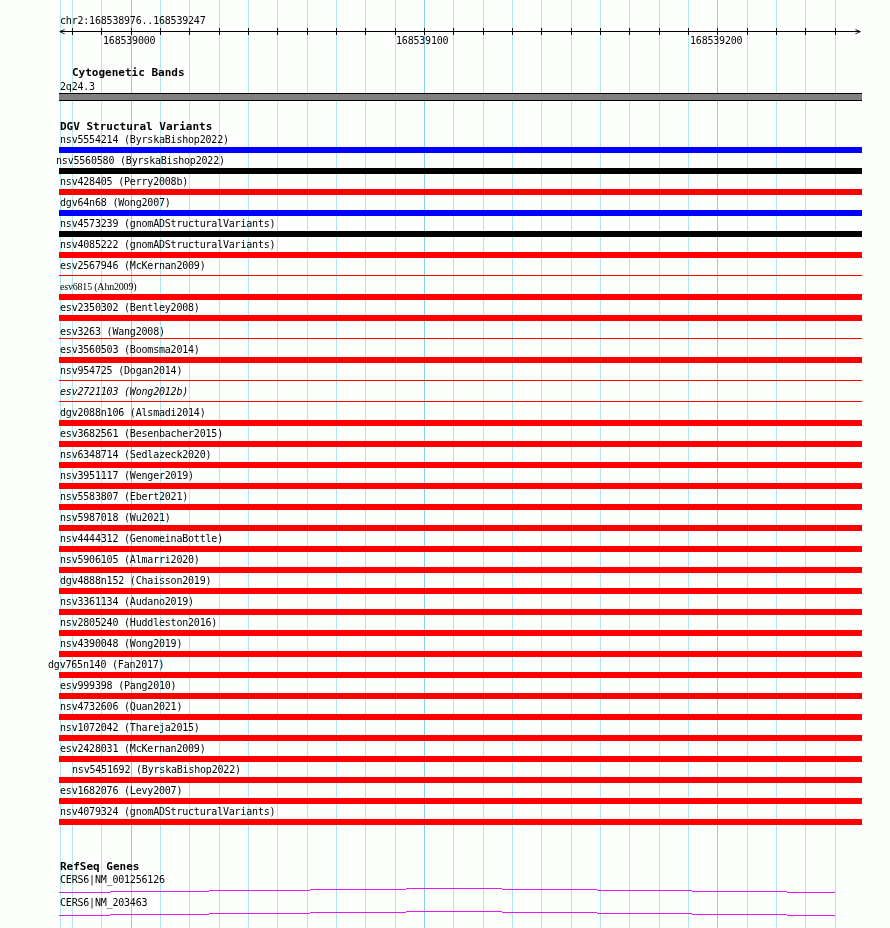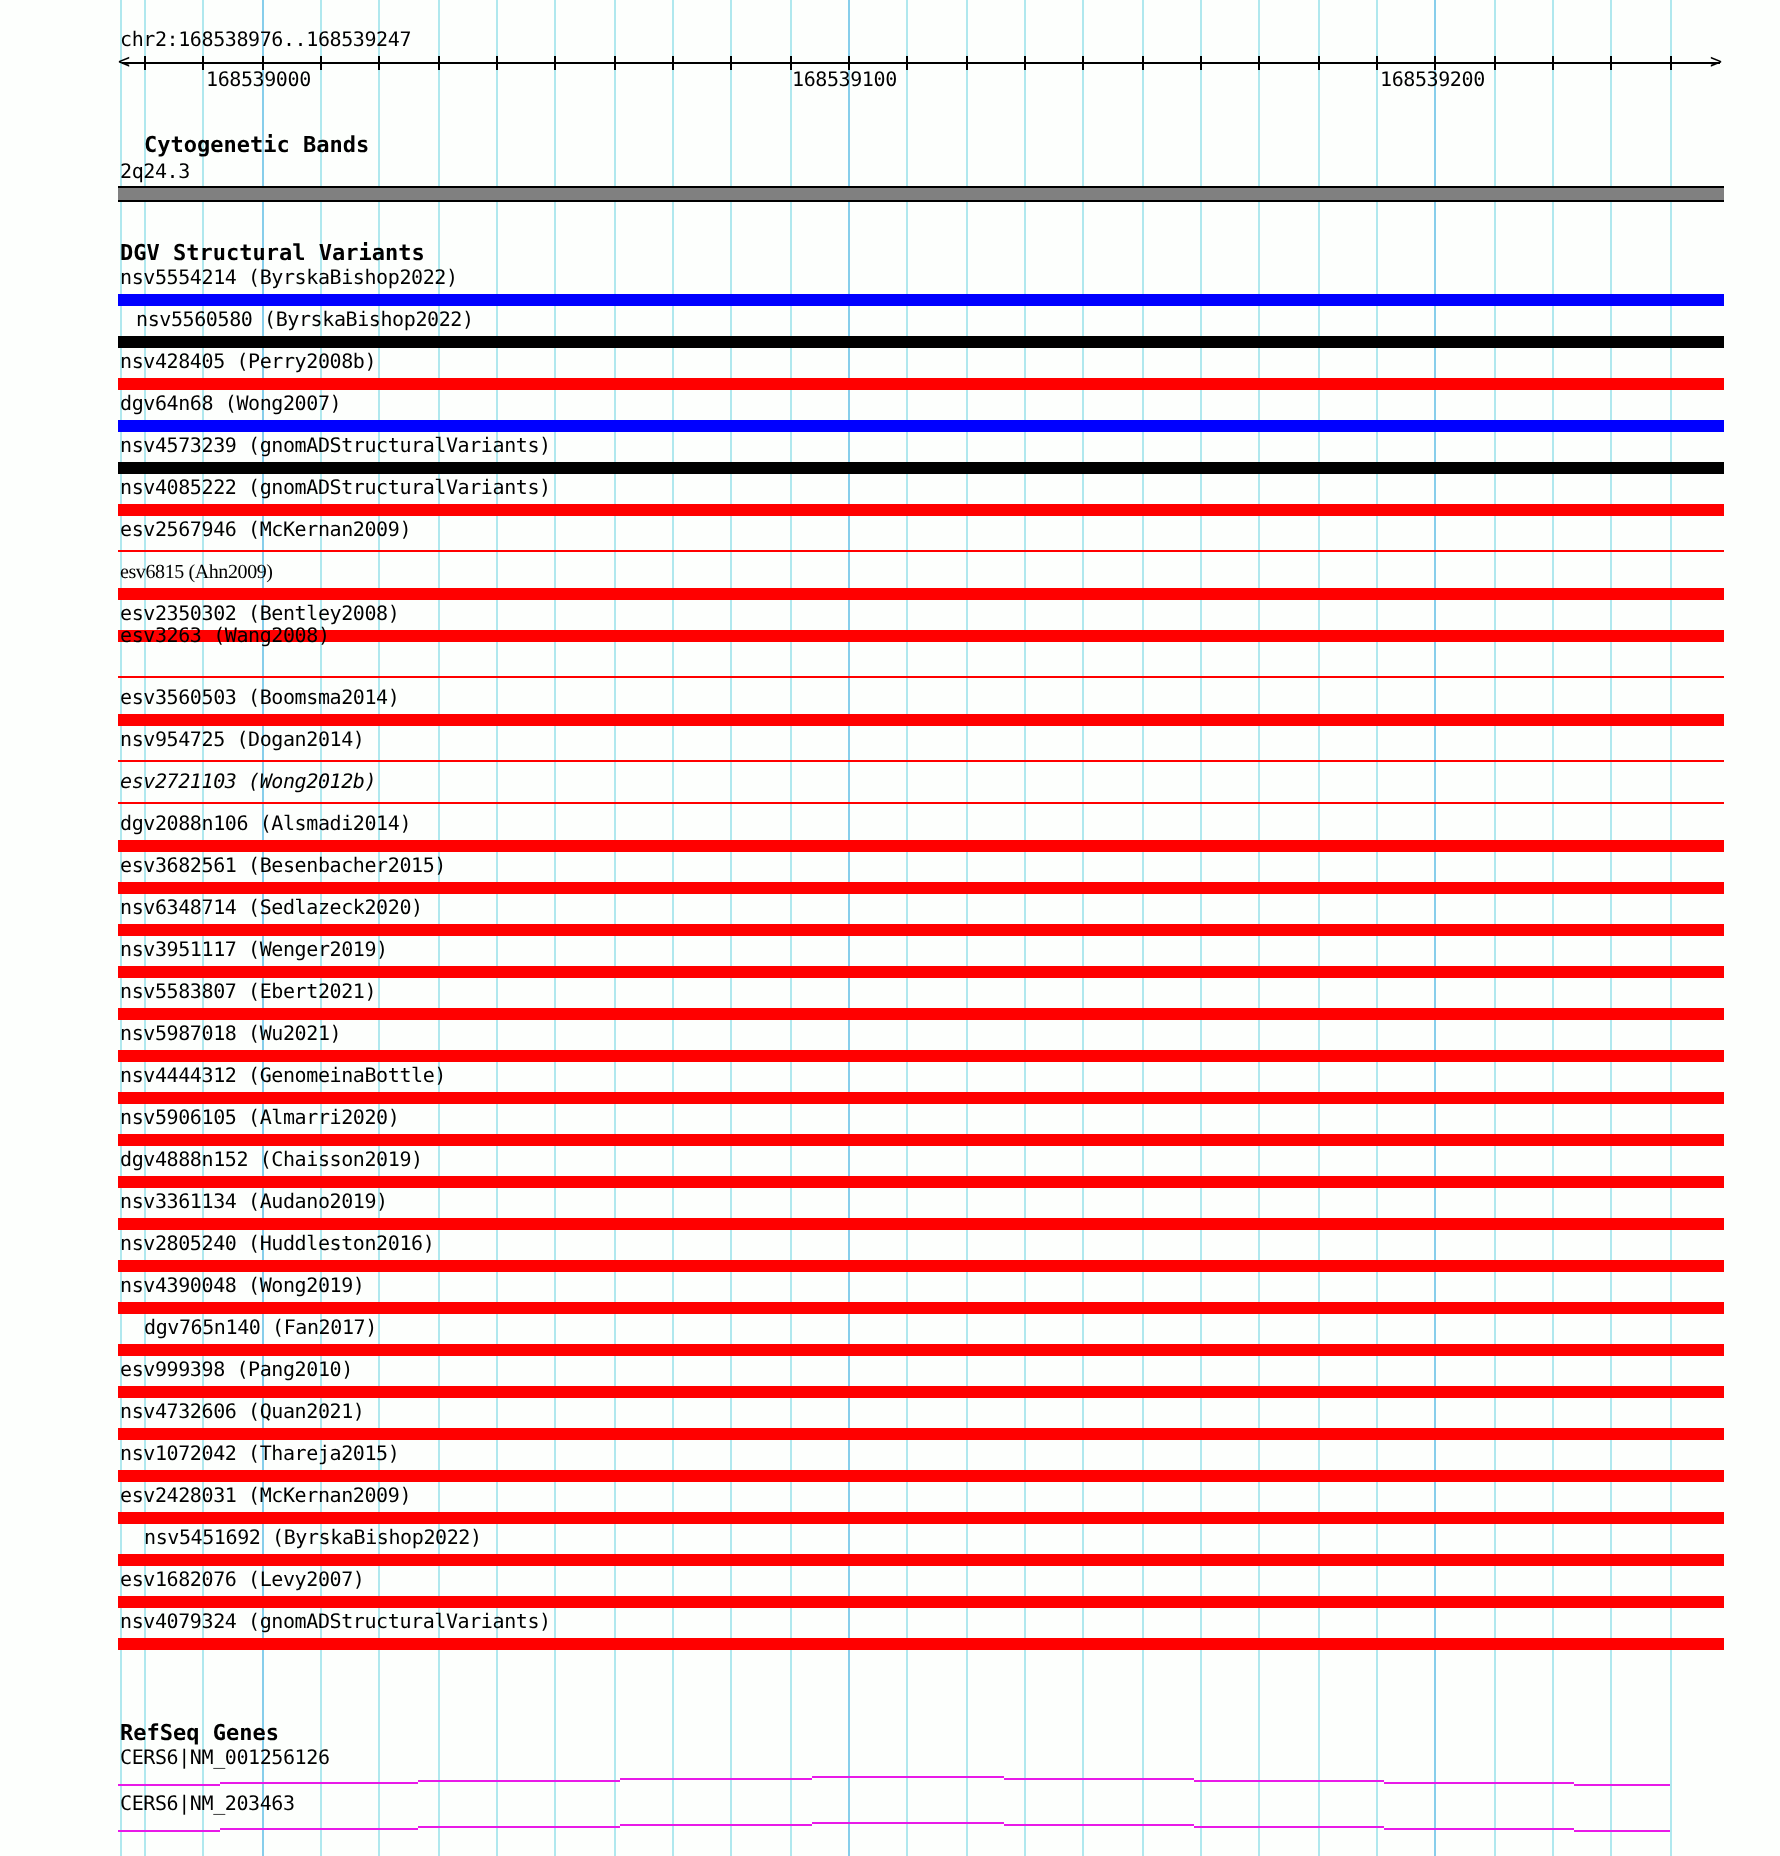--- a/index.html
+++ b/index.html
@@ -97,37 +97,37 @@
 </div>
 
 <div class="title" style="left:60px; top:67px;padding-left:12px;">Cytogenetic Bands</div>
 <div class="txt" style="left:60px; top:81px;">2q24.3</div>
 <div class="band"></div>
 
 <div class="title" style="left:60px; top:121px;">DGV Structural Variants</div>
 <div id="dgv-rows">
     <div class="txt" style="left: 60px; top: 134px;">nsv5554214 (ByrskaBishop2022)</div>
     <div class="bar" style="top: 147px; height: 6px; background: rgb(0, 0, 255);"></div>
-    <div class="txt" style="left: 68px; top: 155px;">nsv5560580 (ByrskaBishop2022)</div>
+    <div class="txt" style="left: 56px; top: 155px;">nsv5560580 (ByrskaBishop2022)</div>
     <div class="bar" style="top: 168px; height: 6px; background: rgb(0, 0, 0);"></div>
     <div class="txt" style="left: 60px; top: 176px;">nsv428405 (Perry2008b)</div>
     <div class="bar" style="top: 189px; height: 6px; background: rgb(255, 0, 0);"></div>
     <div class="txt" style="left: 60px; top: 197px;">dgv64n68 (Wong2007)</div>
     <div class="bar" style="top: 210px; height: 6px; background: rgb(0, 0, 255);"></div>
     <div class="txt" style="left: 60px; top: 218px;">nsv4573239 (gnomADStructuralVariants)</div>
     <div class="bar" style="top: 231px; height: 6px; background: rgb(0, 0, 0);"></div>
     <div class="txt" style="left: 60px; top: 239px;">nsv4085222 (gnomADStructuralVariants)</div>
     <div class="bar" style="top: 252px; height: 6px; background: rgb(255, 0, 0);"></div>
     <div class="txt" style="left: 60px; top: 260px;">esv2567946 (McKernan2009)</div>
     <div class="bar" style="top: 275px; height: 1px; background: rgb(255, 0, 0);"></div>
     <div class="txt" style="left: 60px; top: 281px; font-family: Liberation Serif, serif;">esv6815 (Ahn2009)</div>
     <div class="bar" style="top: 294px; height: 6px; background: rgb(255, 0, 0);"></div>
     <div class="txt" style="left: 60px; top: 302px;">esv2350302 (Bentley2008)</div>
     <div class="bar" style="top: 315px; height: 6px; background: rgb(255, 0, 0);"></div>
-    <div class="txt" style="left: 60px; top: 313px;">esv3263 (Wang2008)</div>
+    <div class="txt" style="left: 60px; top: 326px;">esv3263 (Wang2008)</div>
     <div class="bar" style="top: 338px; height: 1px; background: rgb(255, 0, 0);"></div>
     <div class="txt" style="left: 60px; top: 344px;">esv3560503 (Boomsma2014)</div>
     <div class="bar" style="top: 357px; height: 6px; background: rgb(255, 0, 0);"></div>
     <div class="txt" style="left: 60px; top: 365px; text-align: right;">nsv954725 (Dogan2014)</div>
     <div class="bar" style="top: 380px; height: 1px; background: rgb(255, 0, 0);"></div>
     <div class="txt" style="left: 60px; top: 386px; font-style: italic;">esv2721103 (Wong2012b)</div>
     <div class="bar" style="top: 401px; height: 1px; background: rgb(255, 0, 0);"></div>
     <div class="txt" style="left: 60px; top: 407px;">dgv2088n106 (Alsmadi2014)</div>
     <div class="bar" style="top: 420px; height: 6px; background: rgb(255, 0, 0);"></div>
     <div class="txt" style="left: 60px; top: 428px;">esv3682561 (Besenbacher2015)</div>
@@ -145,21 +145,21 @@
     <div class="txt" style="left: 60px; top: 554px;">nsv5906105 (Almarri2020)</div>
     <div class="bar" style="top: 567px; height: 6px; background: rgb(255, 0, 0);"></div>
     <div class="txt" style="left: 60px; top: 575px;">dgv4888n152 (Chaisson2019)</div>
     <div class="bar" style="top: 588px; height: 6px; background: rgb(255, 0, 0);"></div>
     <div class="txt" style="left: 60px; top: 596px;">nsv3361134 (Audano2019)</div>
     <div class="bar" style="top: 609px; height: 6px; background: rgb(255, 0, 0);"></div>
     <div class="txt" style="left: 60px; top: 617px;">nsv2805240 (Huddleston2016)</div>
     <div class="bar" style="top: 630px; height: 6px; background: rgb(255, 0, 0);"></div>
     <div class="txt" style="left: 60px; top: 638px; text-align: center;">nsv4390048 (Wong2019)</div>
     <div class="bar" style="top: 651px; height: 6px; background: rgb(255, 0, 0);"></div>
-    <div class="txt" style="left: 72px; top: 659px;">dgv765n140 (Fan2017)</div>
+    <div class="txt" style="left: 48px; top: 659px;">dgv765n140 (Fan2017)</div>
     <div class="bar" style="top: 672px; height: 6px; background: rgb(255, 0, 0);"></div>
     <div class="txt" style="left: 60px; top: 680px;">esv999398 (Pang2010)</div>
     <div class="bar" style="top: 693px; height: 6px; background: rgb(255, 0, 0);"></div>
     <div class="txt" style="left: 60px; top: 701px;">nsv4732606 (Quan2021)</div>
     <div class="bar" style="top: 714px; height: 6px; background: rgb(255, 0, 0);"></div>
     <div class="txt" style="left: 60px; top: 722px;">nsv1072042 (Thareja2015)</div>
     <div class="bar" style="top: 735px; height: 6px; background: rgb(255, 0, 0);"></div>
     <div class="txt" style="left: 60px; top: 743px;">esv2428031 (McKernan2009)</div>
     <div class="bar" style="top: 756px; height: 6px; background: rgb(255, 0, 0);"></div>
     <div class="txt" style="left: 60px; top: 764px; margin-left: 12px;">nsv5451692 (ByrskaBishop2022)</div>

